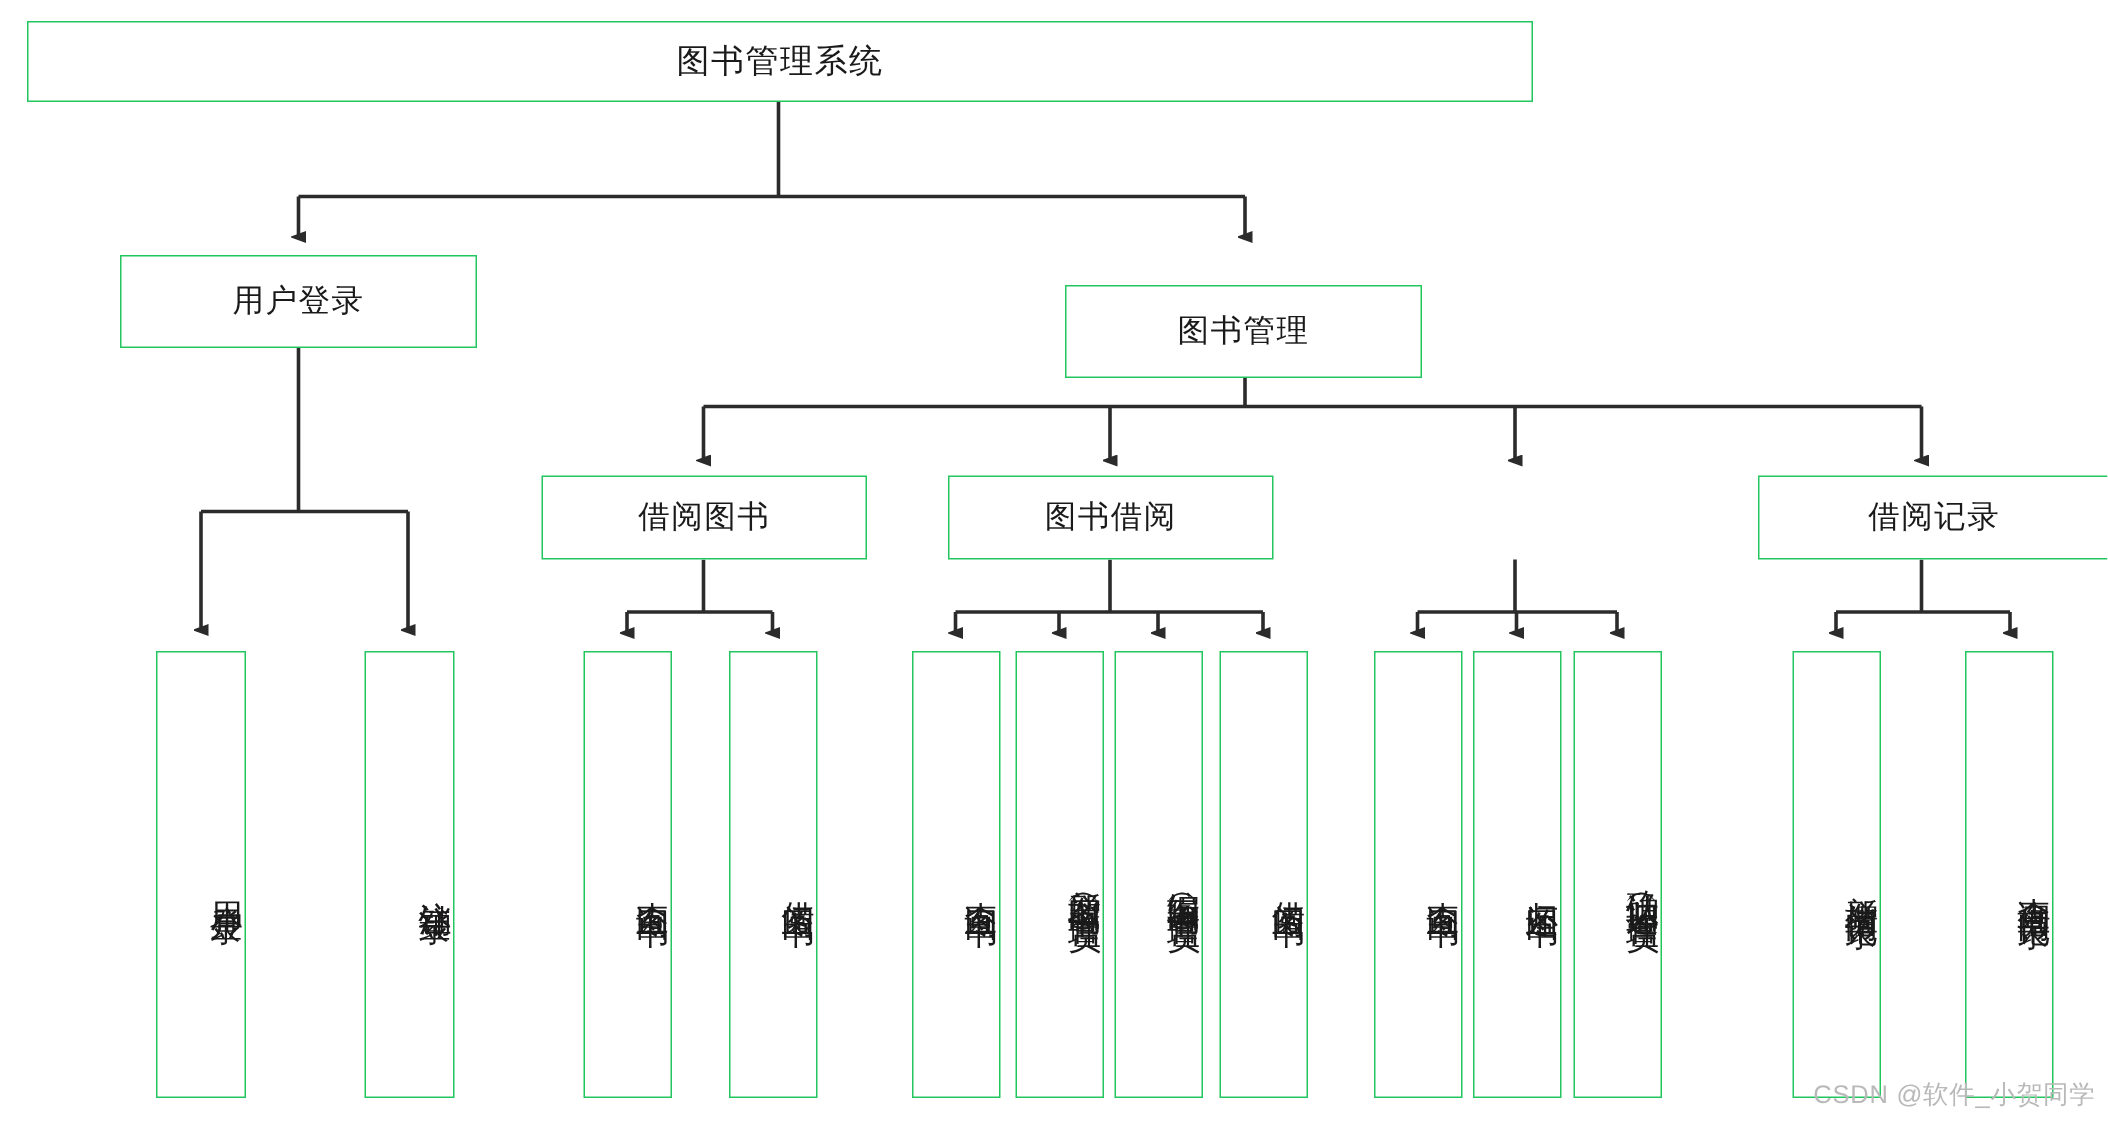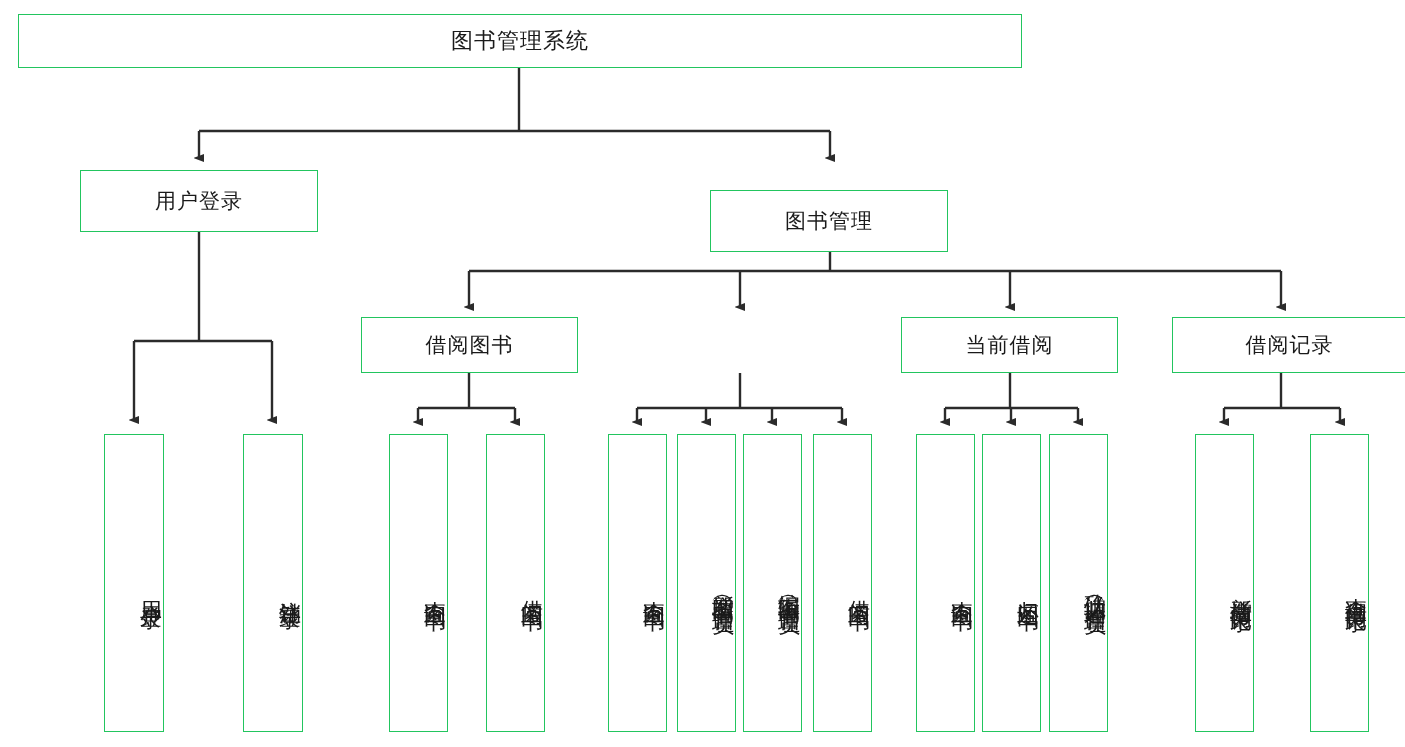--- a/index.html
+++ b/index.html
@@ -134,22 +134,22 @@
   <div class="node h" style="left:80px; top:170px; width:238px; height:62px;">
     <span>用户登录</span>
   </div>
   <div class="node h" style="left:710px; top:170px; width:238px; height:62px;margin-top:20px;">
     <span>图书管理</span>
   </div>
 
   <div class="node h" style="left:361px; top:317px; width:217px; height:56px;">
     <span>借阅图书</span>
   </div>
-  <div class="node h" style="left:901px; top:317px; width:217px; height:56px;">
-    <span>当前借阅</span>
+  <div class="node h" style="left:632px; top:317px; width:217px; height:56px;">
+    <span>图书借阅</span>
   </div>
   <div class="node h" style="left:1172px; top:317px; width:235px; height:56px;">
     <span>借阅记录</span>
   </div>
 
   <div class="node v" style="left:104px; top:434px; width:60px; height:298px;">
     <span class="vtext">用户登录</span>
   </div>
   <div class="node v" style="left:243px; top:434px; width:60px; height:298px;">
     <span class="vtext">注销登录</span>
@@ -185,13 +185,14 @@
     <span class="vtext">确认归还（管理员）</span>
   </div>
 
   <div class="node v" style="left:1195px; top:434px; width:59px; height:298px;">
     <span class="vtext">新增借阅记录</span>
   </div>
   <div class="node v" style="left:1310px; top:434px; width:59px; height:298px;">
     <span class="vtext">查询借阅记录</span>
   </div>
 
+  <div class="watermark">CSDN @软件_小贺同学</div>
 </div>
 
 </body></html>

